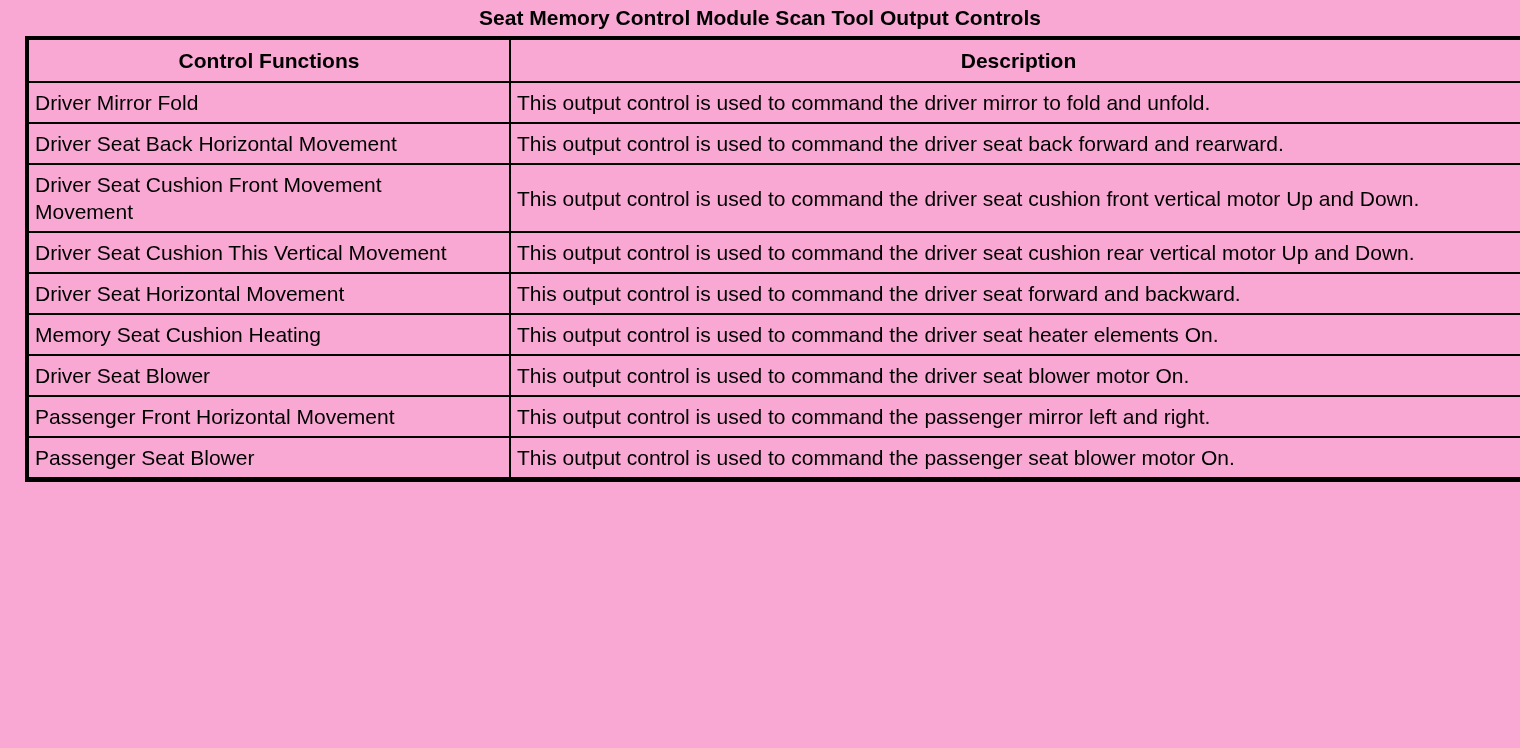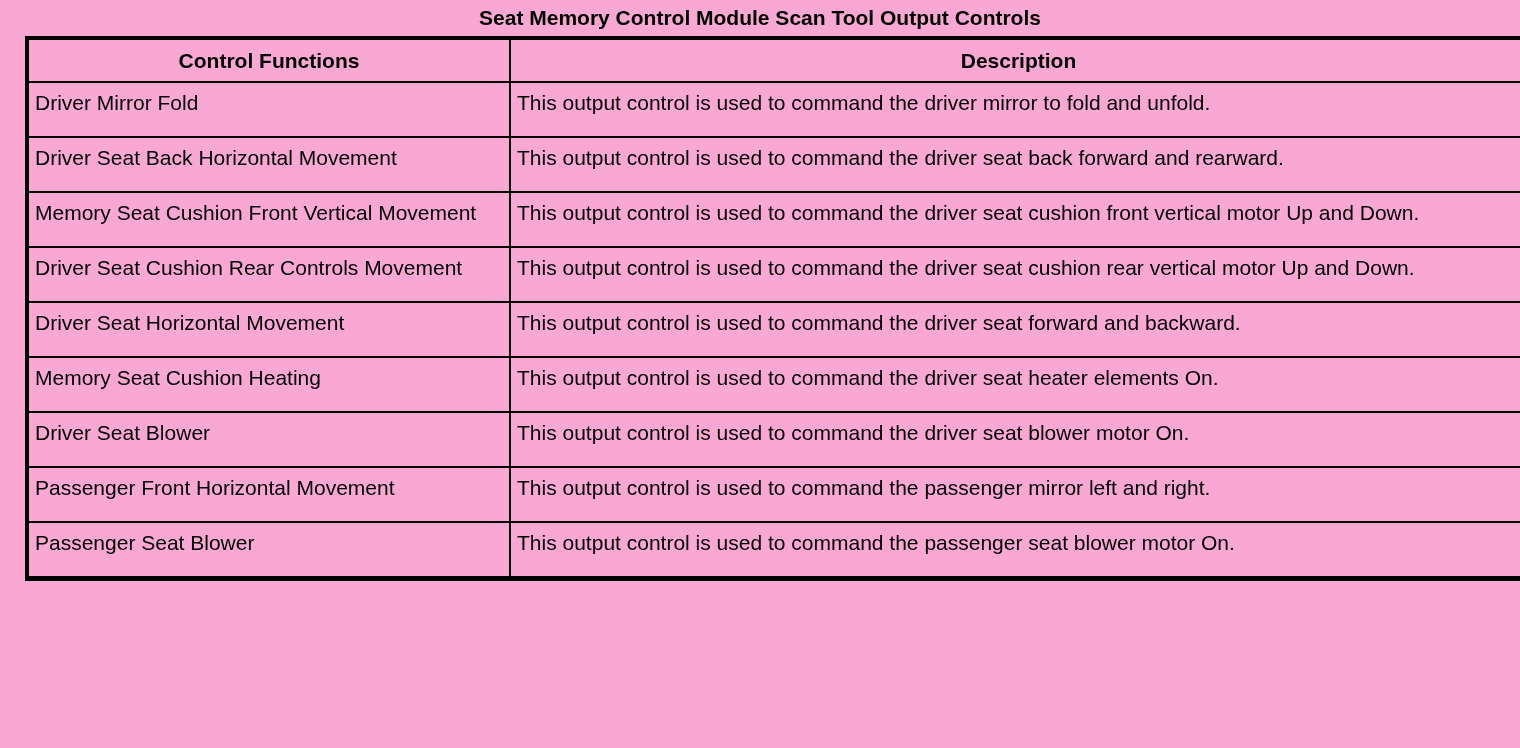--- a/index.html
+++ b/index.html
@@ -40,21 +40,21 @@
     box-sizing: border-box;
   }
   table.controls th {
     font-weight: bold;
     text-align: center;
     height: 44px;
     padding: 0 4px;
   }
   table.controls td {
     line-height: 27px;
-    padding: 6px 8px 20px 6px;
+    padding: 6px 8px 6px 6px;
     vertical-align: middle;
     word-wrap: break-word;
   }
   col.c-functions { width: 483px; }
   col.c-description { width: 1018px; }
   
   table.controls td.cell-control { padding-right: 30px; }
 </style>
 </head>
 <body>
@@ -80,26 +80,26 @@
   </tr>
 
 
 
   <tr>
     <td class="cell-control">Driver Seat Back Horizontal Movement</td>
     <td class="cell-description">This output control is used to command the driver seat back forward and rearward.</td>
   </tr>
 
   <tr>
-    <td class="cell-control">Memory Seat Cushion Front Vertical Movement</td>
+    <td class="cell-control">Driver Seat Cushion Front Movement Movement</td>
     <td class="cell-description">This output control is used to command the driver seat cushion front vertical motor Up and Down.</td>
   </tr>
 
   <tr>
-    <td class="cell-control">Driver Seat Cushion Rear Controls Movement</td>
+    <td class="cell-control">Driver Seat Cushion This Vertical Movement</td>
     <td class="cell-description">This output control is used to command the driver seat cushion rear vertical motor Up and Down.</td>
   </tr>
 
   <tr>
     <td class="cell-control">Driver Seat Horizontal Movement</td>
     <td class="cell-description">This output control is used to command the driver seat forward and backward.</td>
   </tr>
 
   <tr>
     <td class="cell-control">Memory Seat Cushion Heating</td>

